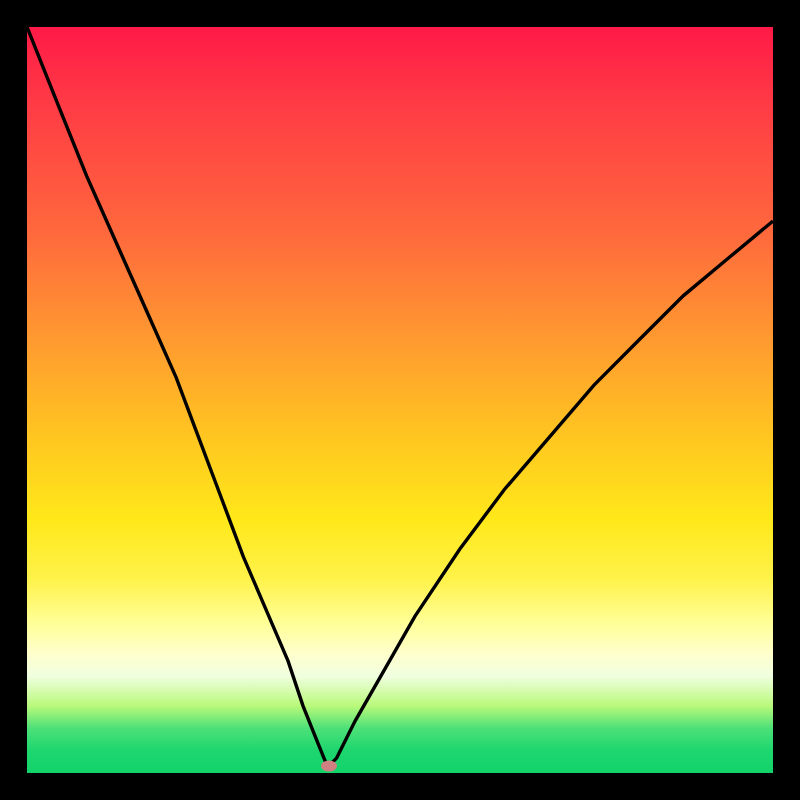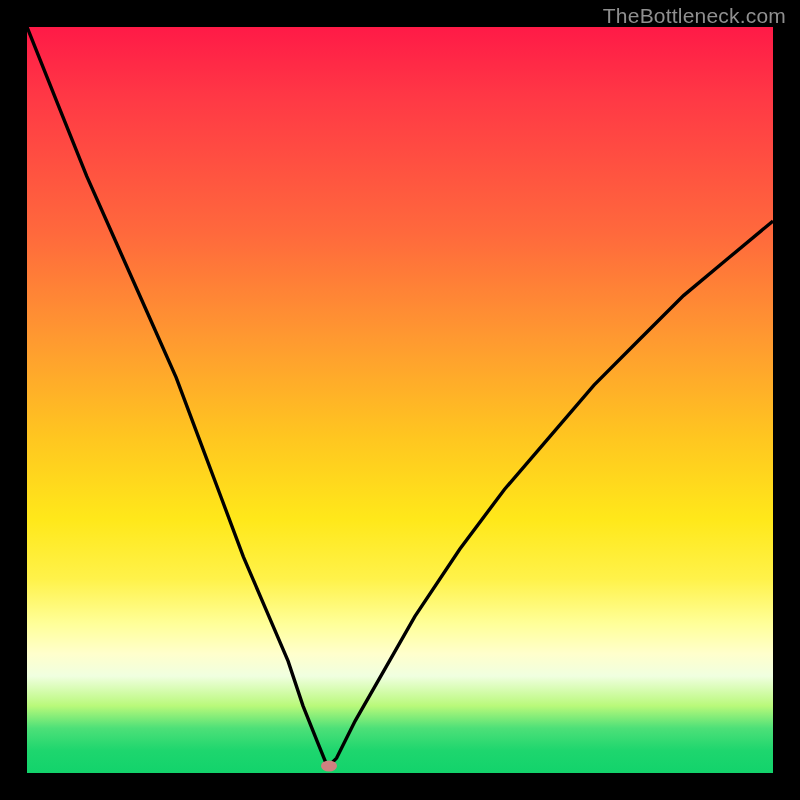--- a/index.html
+++ b/index.html
@@ -72,15 +72,14 @@
 
 <div class="frame">
 
   <div class="plot">
     <svg viewBox="0 0 746 746" preserveAspectRatio="none">
       <path id="curve-path" d="M0.0 0.0 L29.8 74.6 L59.7 149.2 L89.5 216.3 L119.4 283.5 L149.2 350.6 L171.6 410.3 L194.0 470.0 L216.3 529.7 L238.7 581.9 L261.1 634.1 L276.0 678.9 L290.9 716.2 L300.6 740.0 L309.6 731.1 L328.2 693.8 L358.1 641.6 L387.9 589.3 L432.7 522.2 L477.4 462.5 L522.2 410.3 L567.0 358.1 L611.7 313.3 L656.5 268.6 L701.2 231.3 L746.0 194.0" fill="none" stroke="#000" stroke-width="3.4"></path>
     </svg>
     <div id="marker" class="marker" style="left: 302.13px; top: 739.286px;"></div>
   </div>
 
-  <div class="watermark">TheBottleneck.com</div>
 
 </div>
 
 </body></html>

